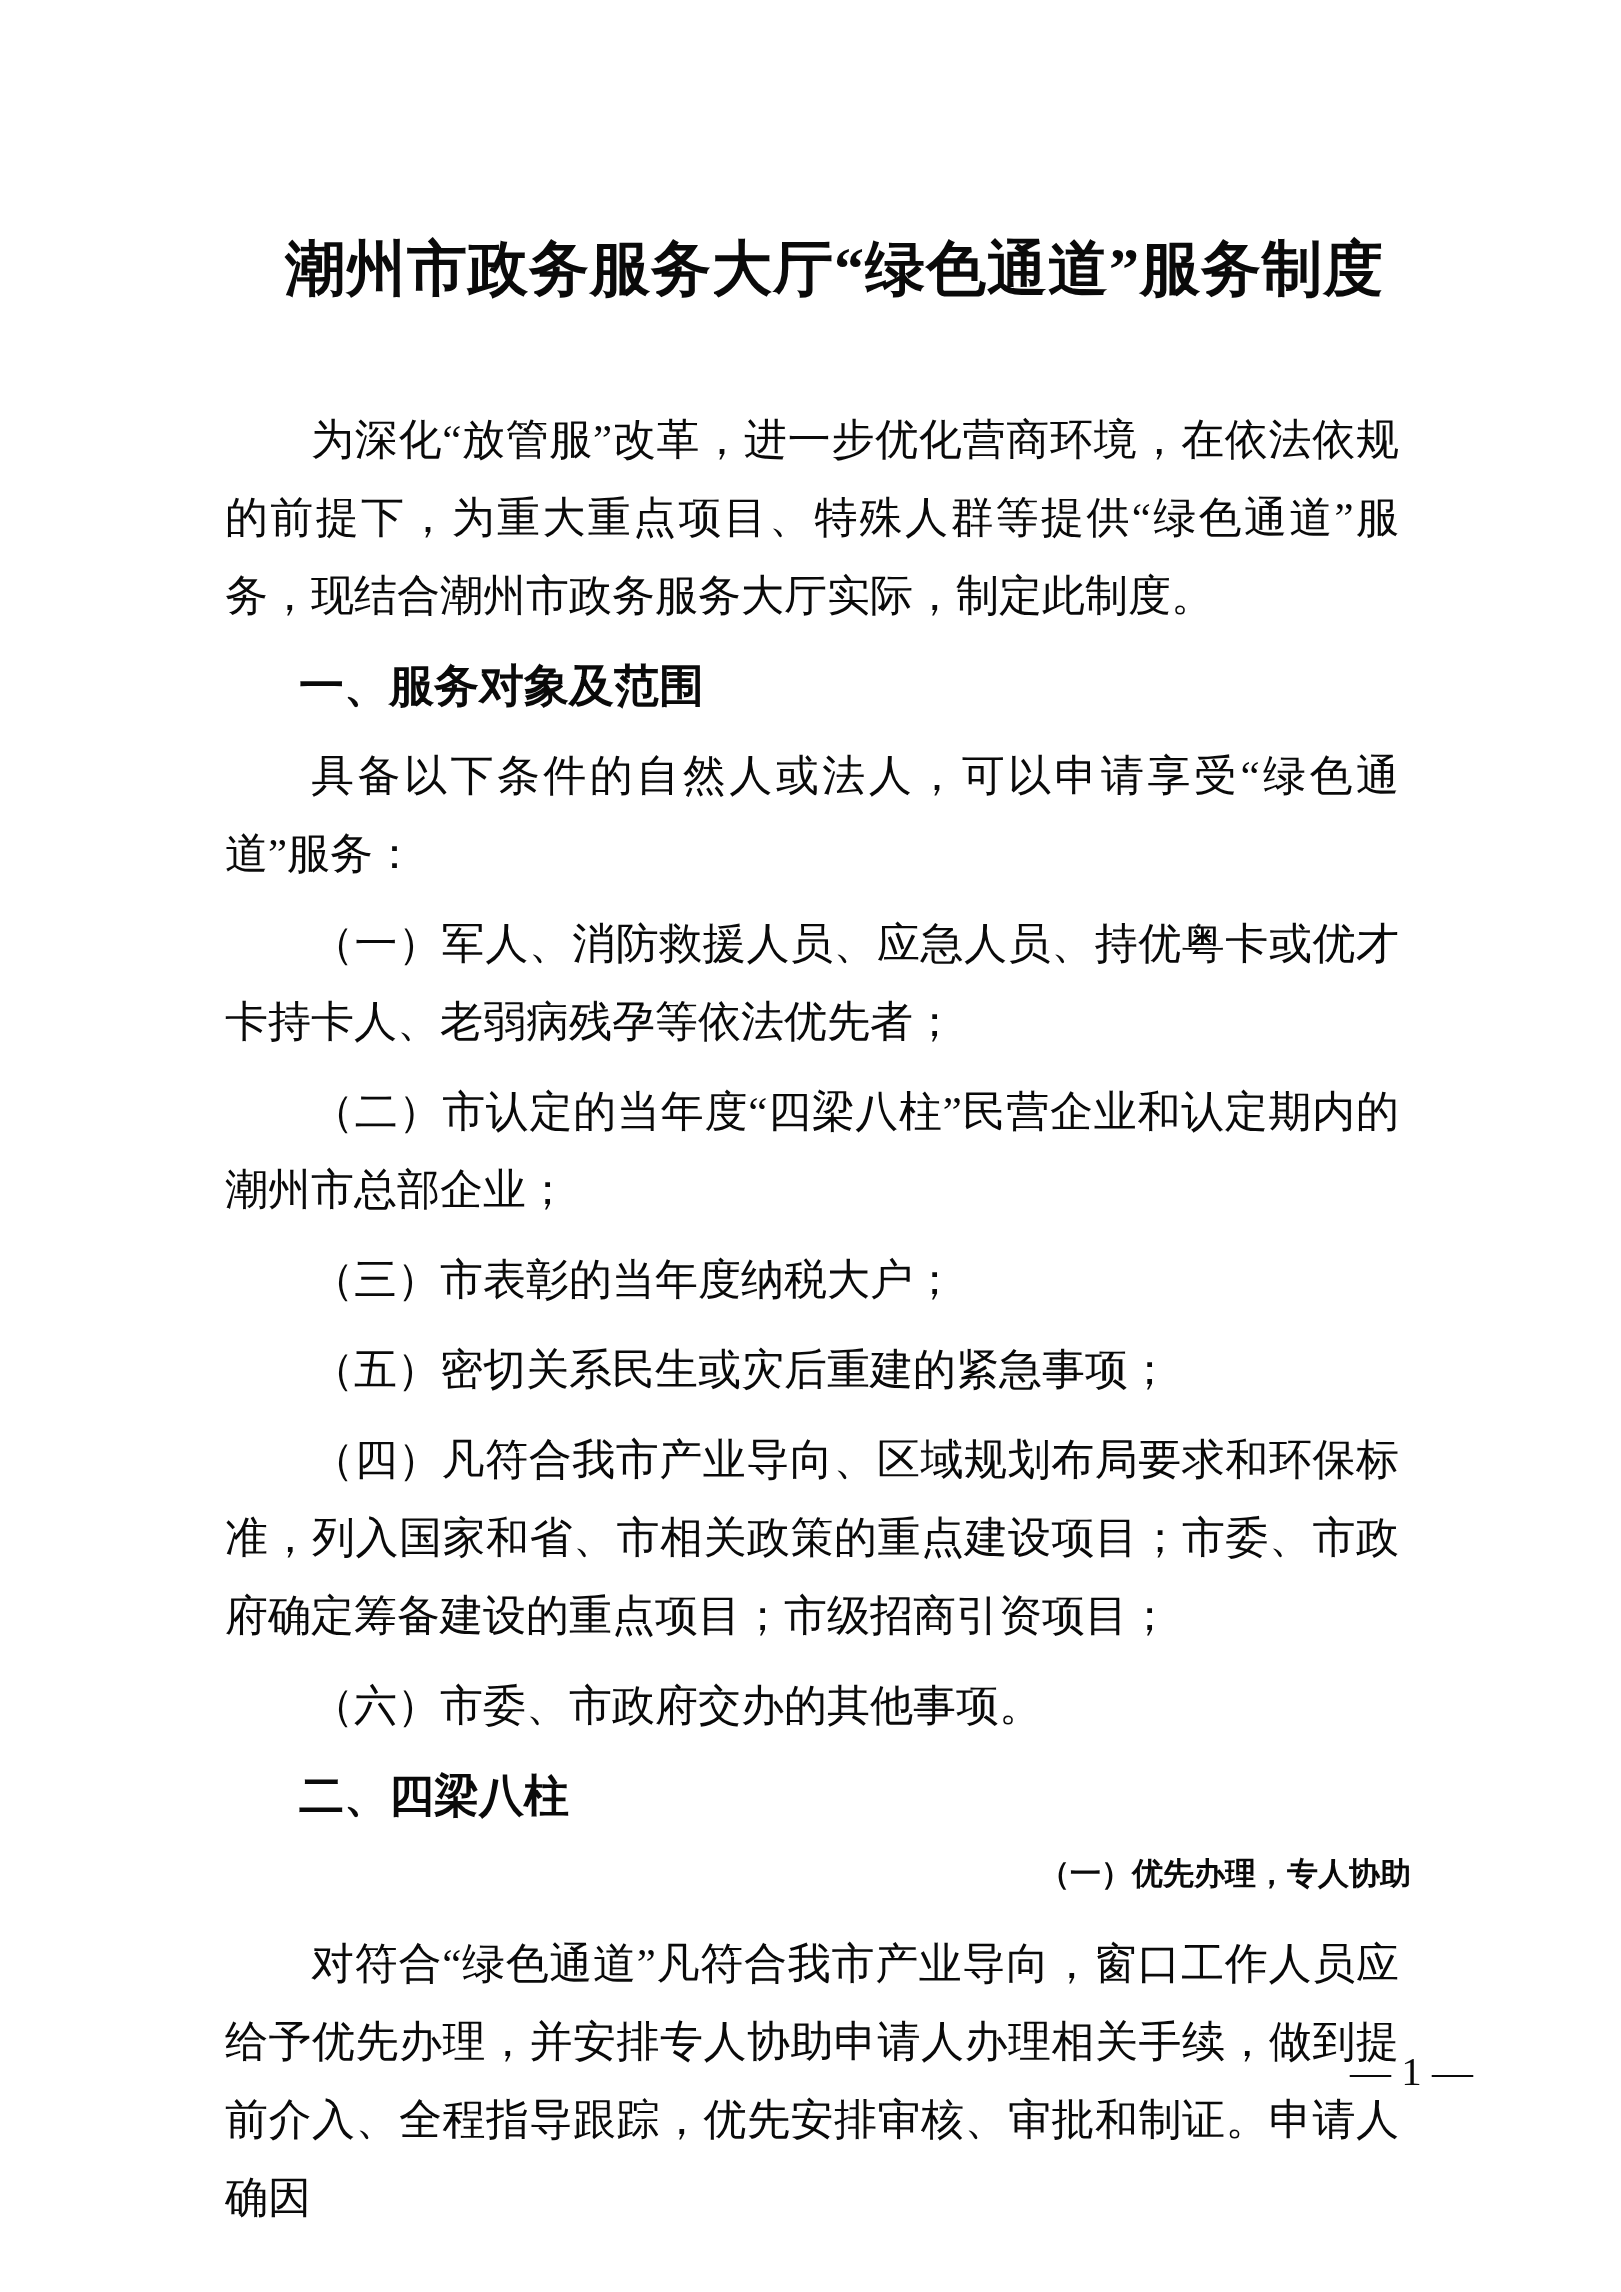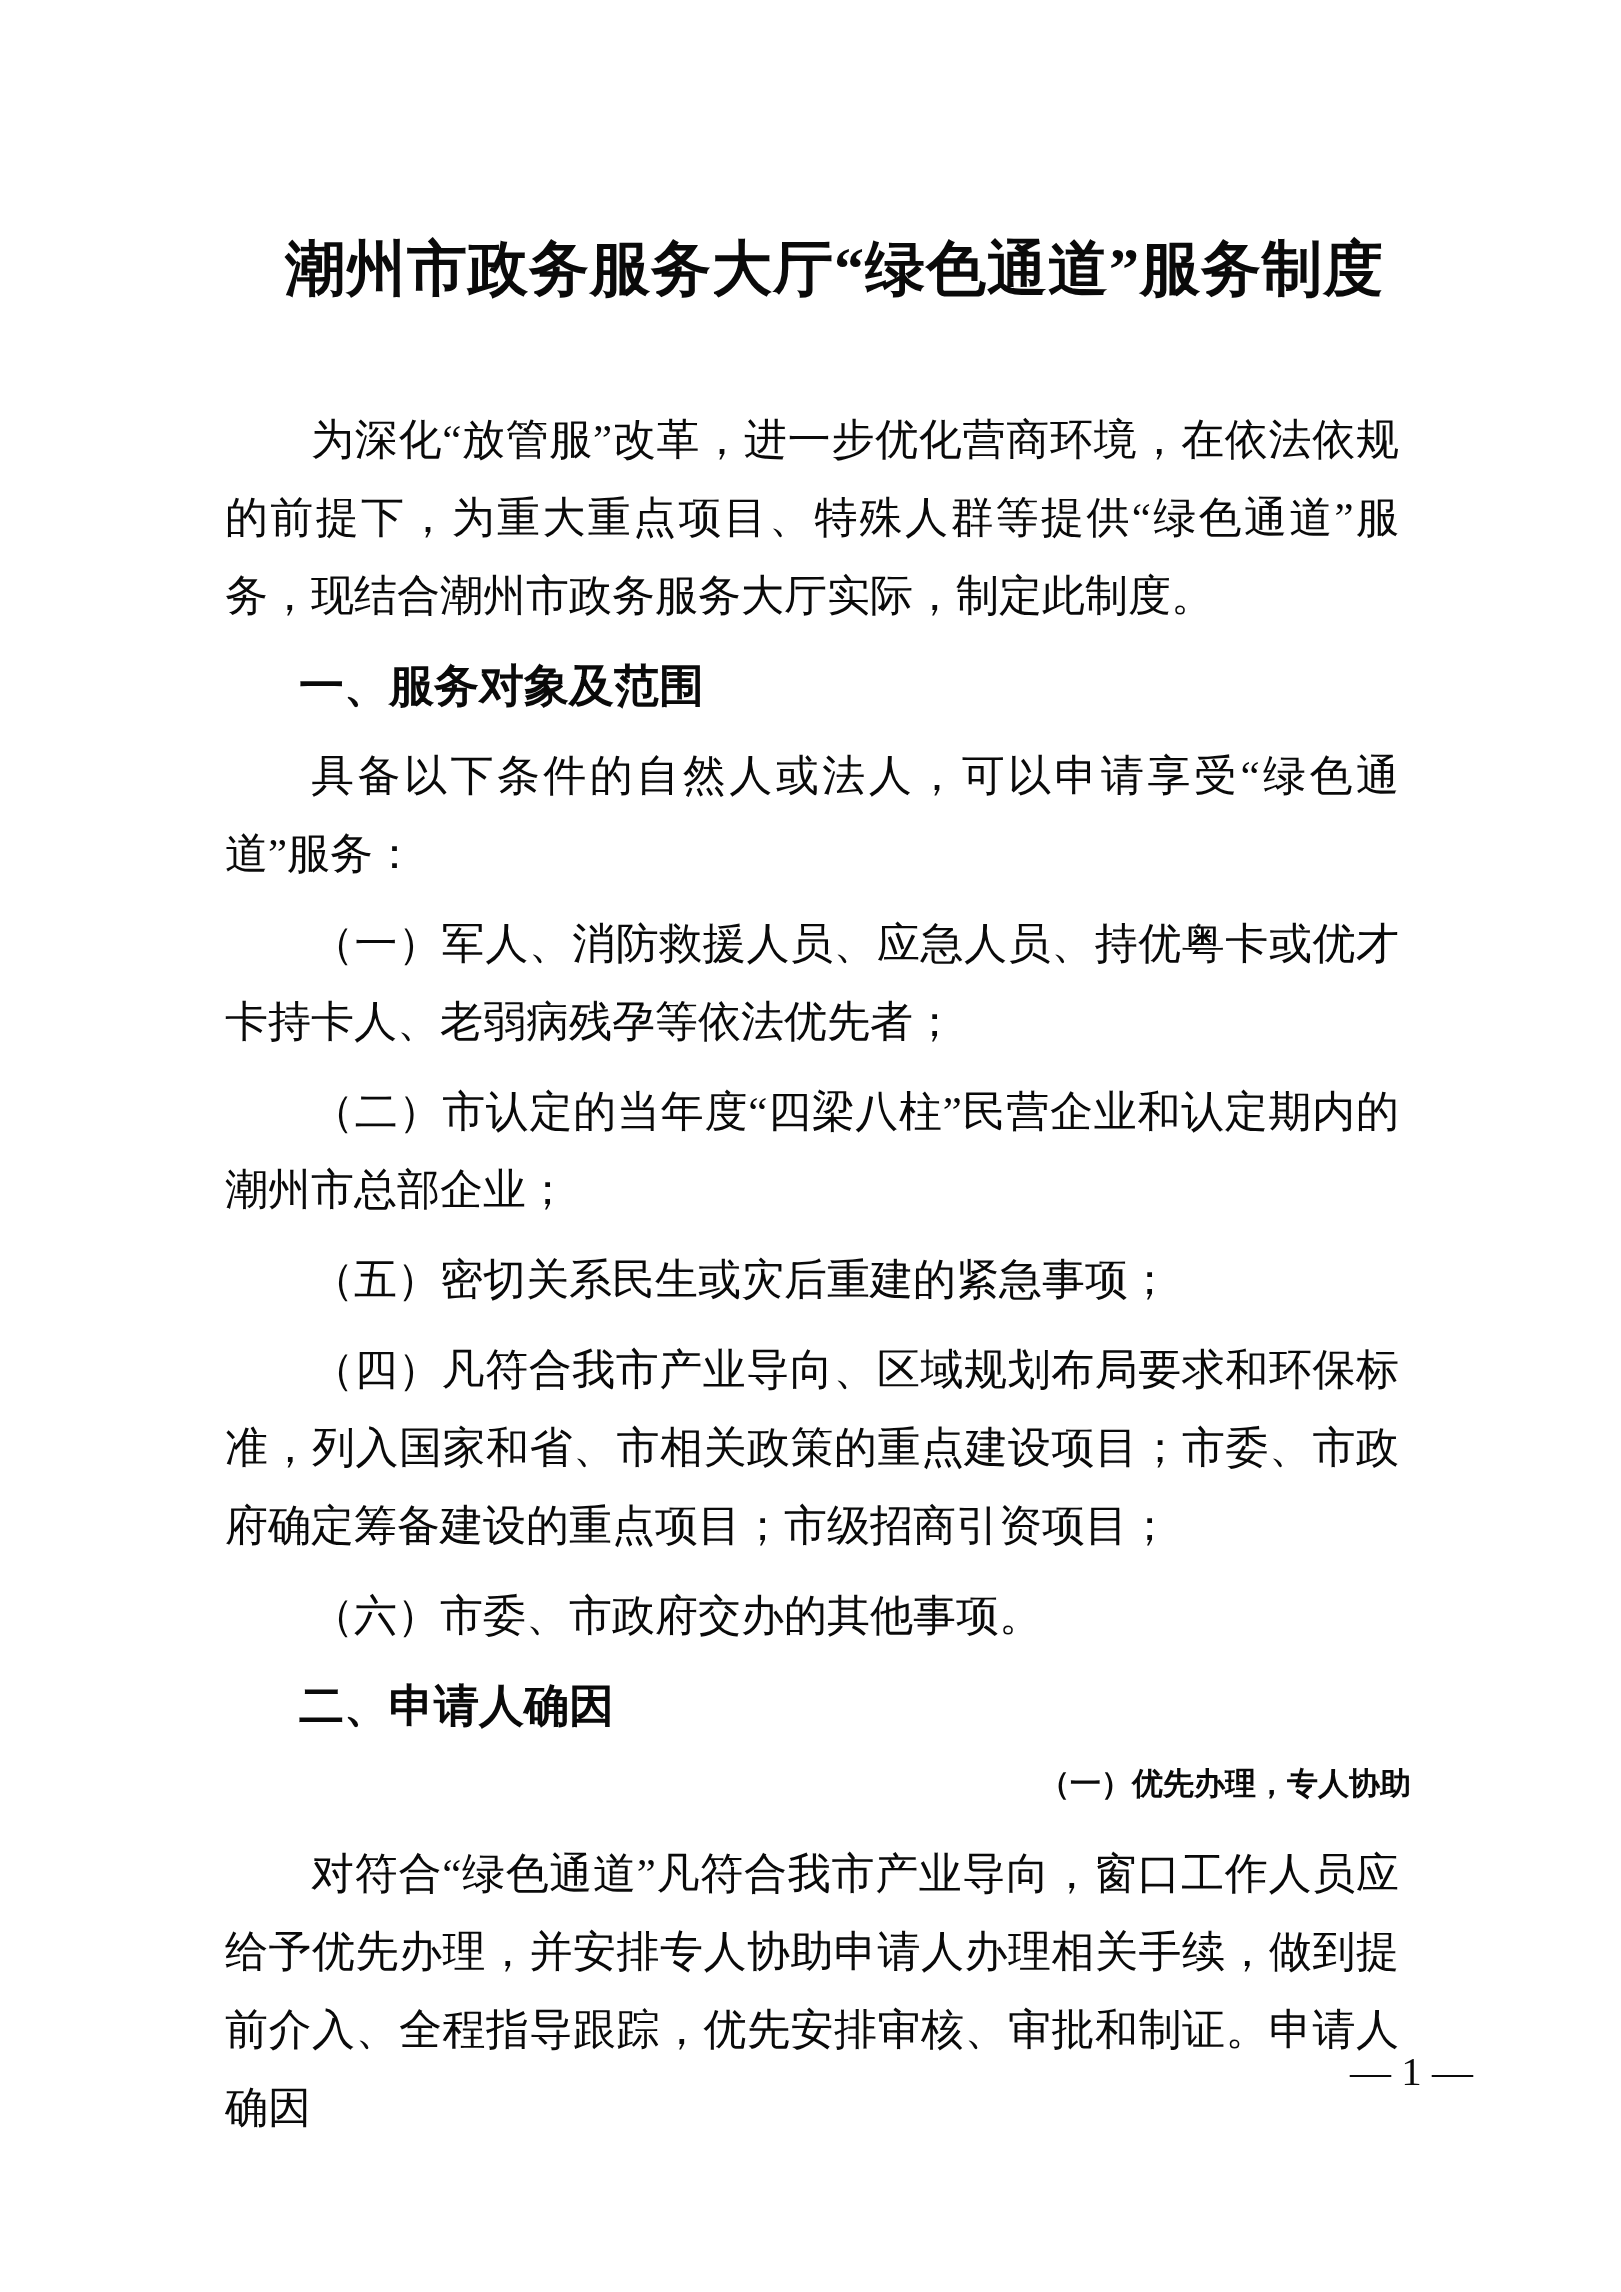--- a/index.html
+++ b/index.html
@@ -84,28 +84,29 @@
     <p class="para">为深化“放管服”改革，进一步优化营商环境，在依法依规的前提下，为重大重点项目、特殊人群等提供“绿色通道”服务，现结合潮州市政务服务大厅实际，制定此制度。</p>
 
     <h2 class="heading-hei">一、服务对象及范围</h2>
 
     <p class="para">具备以下条件的自然人或法人，可以申请享受“绿色通道”服务：</p>
 
     <p class="para">（一）军人、消防救援人员、应急人员、持优粤卡或优才卡持卡人、老弱病残孕等依法优先者；</p>
 
     <p class="para">（二）市认定的当年度“四梁八柱”民营企业和认定期内的潮州市总部企业；</p>
 
+    <p class="para">（三）市表彰的当年度纳税大户；</p>
 
     <p class="para">（五）密切关系民生或灾后重建的紧急事项；</p>
 
     <p class="para">（四）凡符合我市产业导向、区域规划布局要求和环保标准，列入国家和省、市相关政策的重点建设项目；市委、市政府确定筹备建设的重点项目；市级招商引资项目；</p>
 
     <p class="para">（六）市委、市政府交办的其他事项。</p>
 
-    <h2 class="heading-hei">二、申请人确因</h2>
+    <h2 class="heading-hei">二、四梁八柱</h2>
 
     <h3 class="heading-kai">（一）优先办理，专人协助</h3>
 
     <p class="para">对符合“绿色通道”凡符合我市产业导向，窗口工作人员应给予优先办理，并安排专人协助申请人办理相关手续，做到提前介入、全程指导跟踪，优先安排审核、审批和制证。申请人确因</p>
   </div>
 
   <div class="page-number">— 1 —</div>
 
 </div>
 

